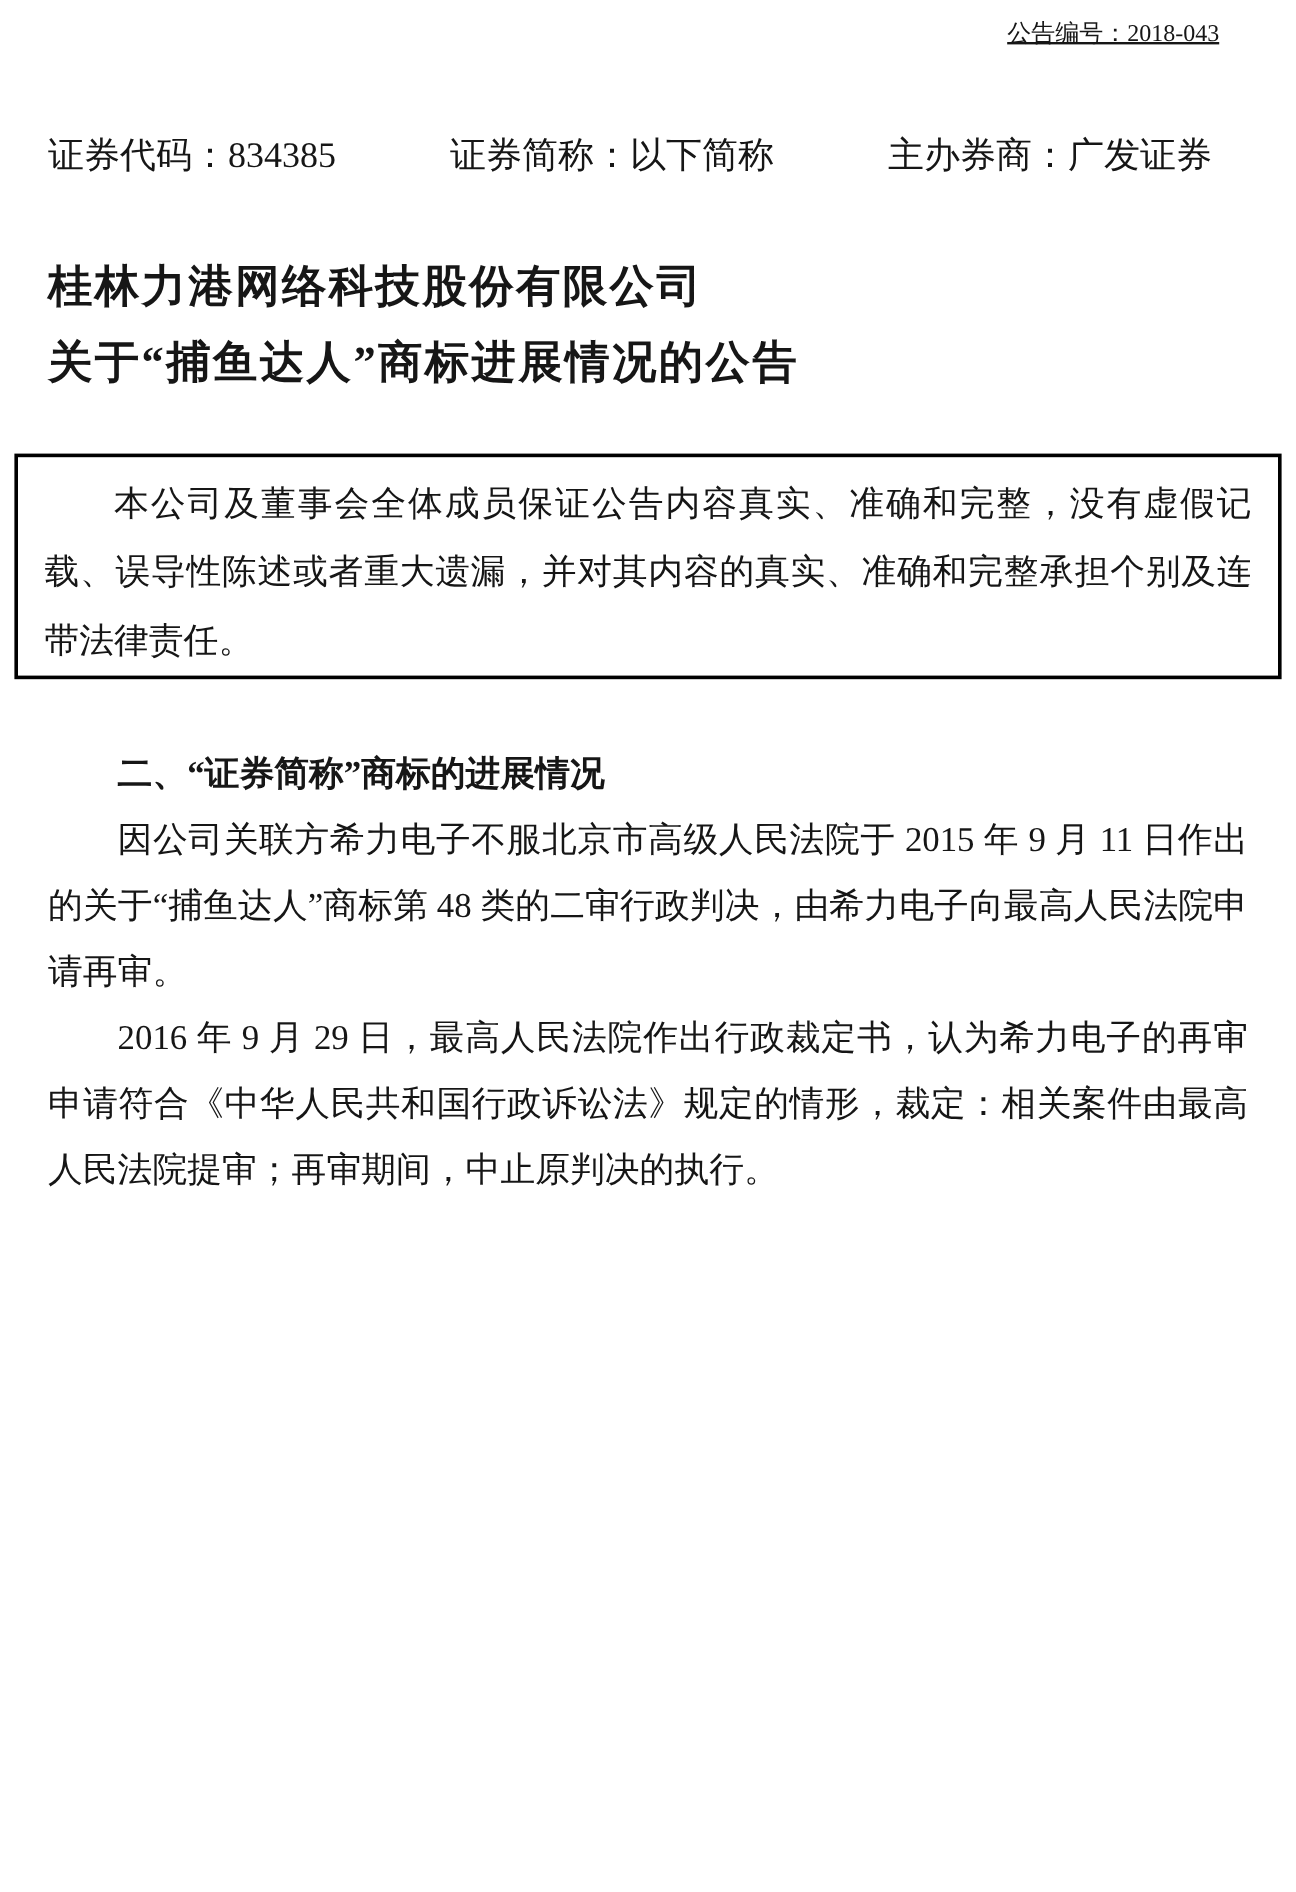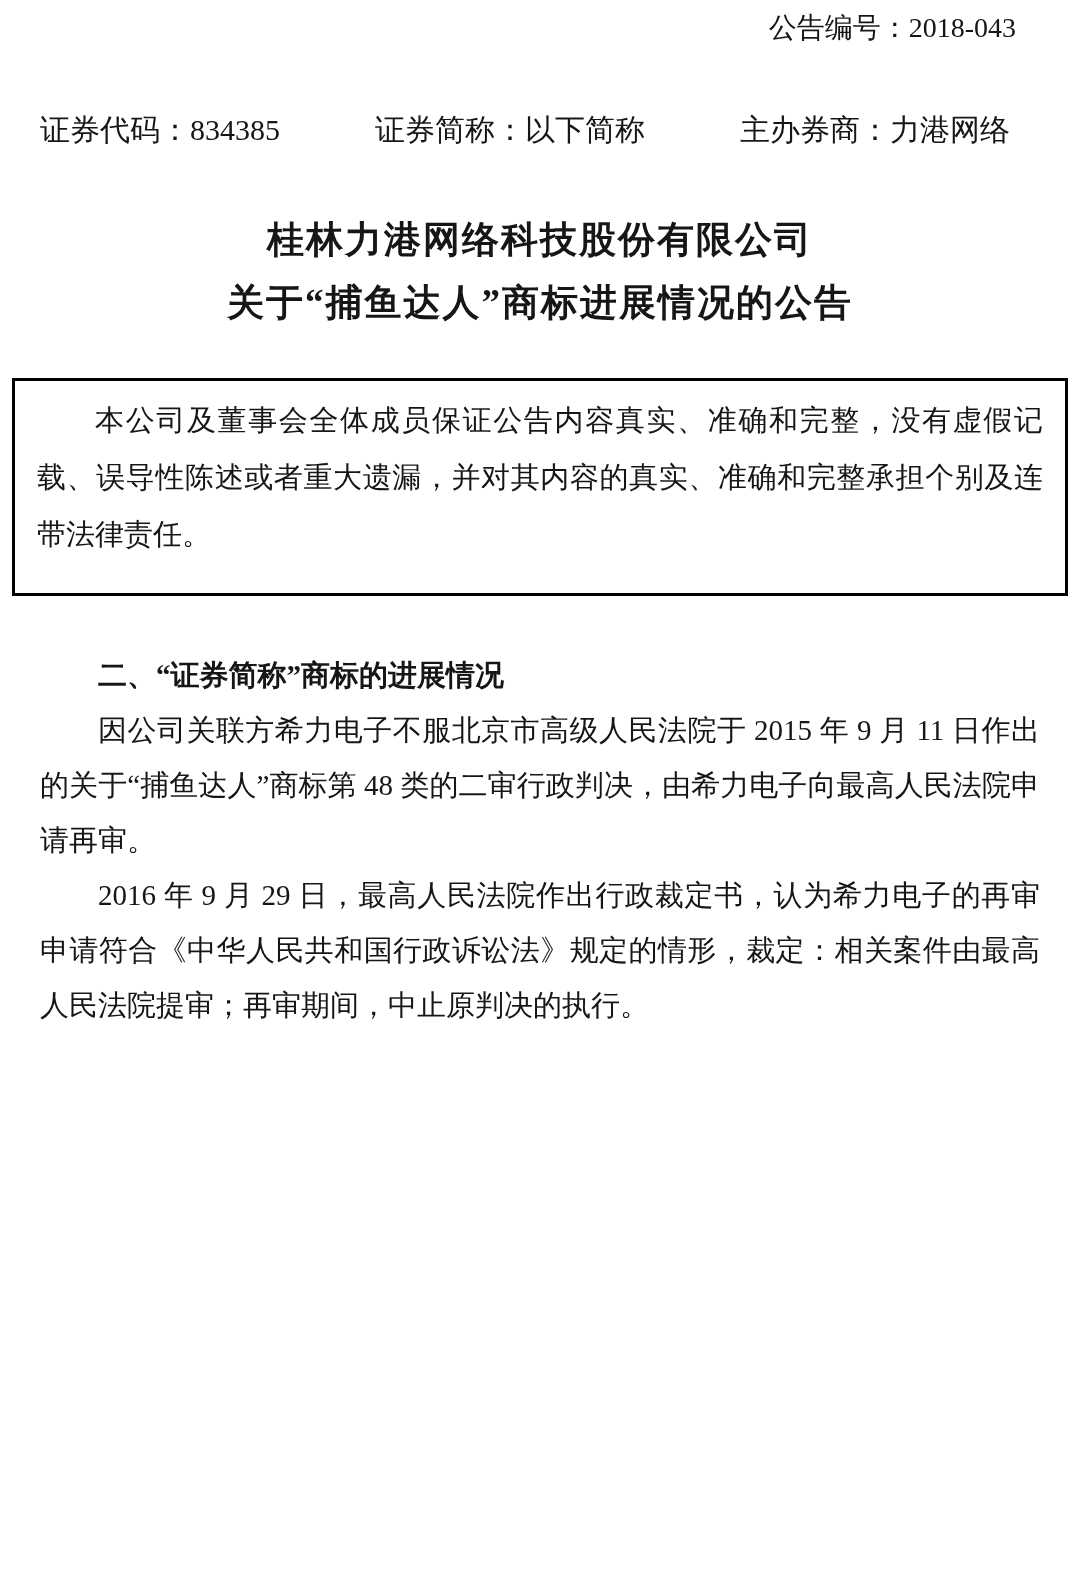--- a/index.html
+++ b/index.html
@@ -9,43 +9,43 @@
     height: 1577px;
     margin: 0 auto;
     background: #ffffff;
     color: #161616;
     font-family: "Liberation Serif", "DejaVu Serif", serif;
     overflow: hidden;
   }
   .announce-no {
     text-align: right;
     padding: 8px 64px 0 0;
-    font-size: 28px;
+    font-size: 20px;
     line-height: 40px;
+    text-decoration: underline;
   }
   .info-row {
     display: flex;
     justify-content: space-between;
     margin: 62px 70px 0 40px;
     font-size: 30px;
     line-height: 40px;
     white-space: nowrap;
   }
   .doc-title {
-    text-align: center;
     margin: 58px 40px 0 40px;
     font-weight: bold;
     font-size: 37px;
     line-height: 63px;
     letter-spacing: 2px;
   }
   .disclaimer-box {
     margin: 44px 12px 0 12px;
     border: 3px solid #000000;
-    padding: 11px 22px 30px 22px;
+    padding: 11px 22px 0 22px;
     font-size: 29px;
     line-height: 57px;
     text-align: justify;
     text-indent: 2em;
   }
   .doc-body {
     margin: 52px 40px 0 40px;
     font-size: 29px;
     line-height: 55px;
     text-align: justify;
@@ -66,21 +66,21 @@
 </head>
 <body>
 
 <div class="page">
 
   <div class="announce-no">公告编号：2018-043</div>
 
   <div class="info-row">
     <span>证券代码：834385</span>
     <span>证券简称：以下简称</span>
-    <span>主办券商：力港网络</span>
+    <span>主办券商：广发证券</span>
   </div>
 
   <div class="doc-title">
     <div>桂林力港网络科技股份有限公司</div>
     <div>关于“捕鱼达人”商标进展情况的公告</div>
   </div>
 
   <div class="disclaimer-box">本公司及董事会全体成员保证公告内容真实、准确和完整，没有虚假记载、误导性陈述或者重大遗漏，并对其内容的真实、准确和完整承担个别及连带法律责任。</div>
 
   <div class="doc-body">

